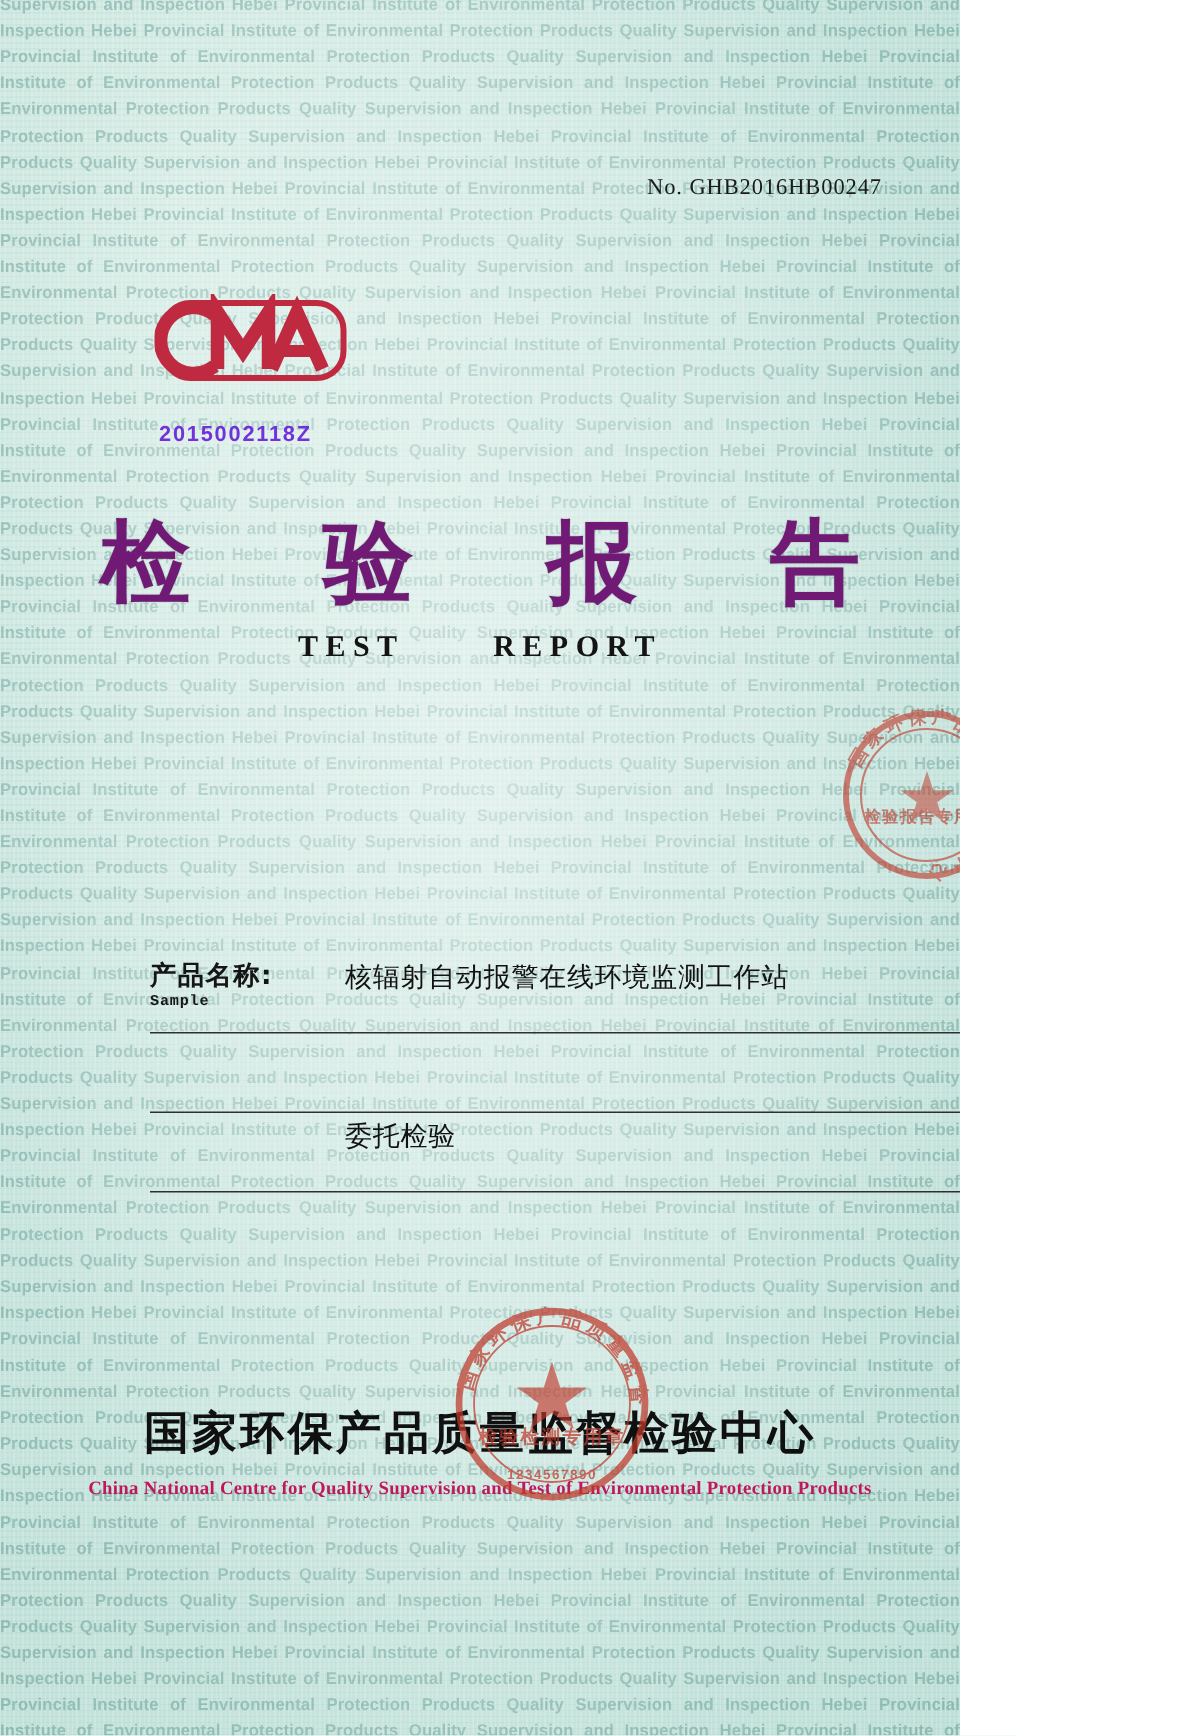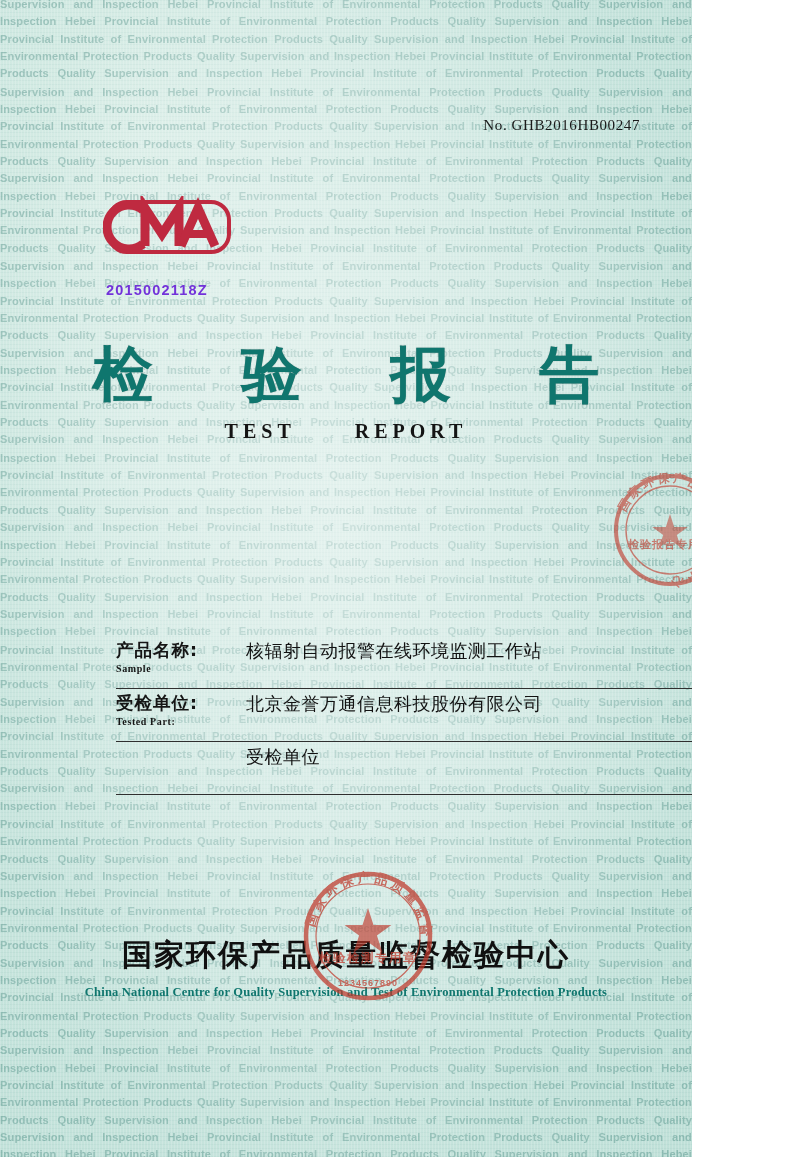--- a/index.html
+++ b/index.html
@@ -2,21 +2,21 @@
 <html><head>
 <meta charset="utf-8">
 <style>
   html, body {
     margin: 0;
     padding: 0;
     background: #ffffff;
   }
   #page {
     position: relative;
-    width: 692px;
+    width: 640px;
     height: 1157px;
     overflow: hidden;
     background: #cfe9e2;
     font-family: "Liberation Sans", sans-serif;
   }
   
   .bg-base {
     position: absolute;
     inset: 0;
     background:
@@ -97,21 +97,21 @@
   .title-cn {
     position: absolute;
     left: 0; right: 0;
     top: 335px;
     text-align: center;
     font-family: "DejaVu Sans", sans-serif;
     font-weight: 700;
     font-size: 60px;
     letter-spacing: 34px;
     text-indent: 34px;
-    color: #0f766e;
+    color: #701a75;
     text-shadow: 0 0 1px rgba(0,0,0,.35);
   }
   .title-en {
     position: absolute;
     left: 0; right: 0;
     top: 420px;
     text-align: center;
     font-family: "Liberation Serif", serif;
     font-weight: 700;
     font-size: 20px;
@@ -119,21 +119,20 @@
     color: #141414;
   }
   .title-en .w1 { margin-right: 59px; }
 
   
   .fields {
     position: absolute;
     left: 100px;
     top: 636px;
     width: 600px;
-    margin-left: 16px;
   }
   .field-row {
     position: relative;
     height: 52px;
     border-bottom: 1.6px solid #2f2f2f;
   }
   .field-label {
     position: absolute;
     left: 0;
     top: 2px;
@@ -143,21 +142,21 @@
     display: block;
     font-family: "DejaVu Sans", sans-serif;
     font-size: 17.5px;
     font-weight: 600;
     color: #151515;
     letter-spacing: 1px;
     white-space: nowrap;
   }
   .label-en {
     display: block;
-    font-family: Liberation Serif, serif;
+    font-family: Liberation Mono, monospace;
     font-size: 10px;
     font-weight: 700;
     color: #151515;
     letter-spacing: .6px;
     margin-top: 1px;
     white-space: nowrap;
   }
   .field-value {
     position: absolute;
     left: 130px;
@@ -183,21 +182,21 @@
     letter-spacing: 2px;
   }
   .footer-en {
     position: absolute;
     left: 0; right: 0;
     top: 985px;
     text-align: center;
     font-family: "Liberation Serif", serif;
     font-size: 12.5px;
     font-weight: 700;
-    color: #0f766e;
+    color: #be185d;
     letter-spacing: .2px;
   }
 
   
   .stamp {
     position: absolute;
     pointer-events: none;
   }
   .stamp-center {
     left: 294px;
@@ -258,29 +257,24 @@
 
       <div class="field-row">
         <div class="field-label">
           <span class="label-cn">产品名称:</span>
           <span class="label-en">Sample</span>
         </div>
         <div class="field-value">核辐射自动报警在线环境监测工作站</div>
       </div>
 
       <div class="field-row">
-        <div class="field-label">
-          <span class="label-cn">受检单位:</span>
-          <span class="label-en">Tested   Part:</span>
-        </div>
-        <div class="field-value">北京金誉万通信息科技股份有限公司</div>
       </div>
 
       <div class="field-row">
-        <div class="field-value">受检单位</div>
+        <div class="field-value">委托检验</div>
       </div>
 
     </div>
 
     <div class="stamp stamp-right">
       <svg viewBox="0 0 136 136" width="136" height="136" aria-hidden="true">
         <defs>
           <path id="arcR" d="M 68,68 m -48,0 a 48,48 0 1,1 96,0 a 48,48 0 1,1 -96,0"></path>
         </defs>
         <circle cx="68" cy="68" r="54" fill="none" stroke="#c0392b" stroke-width="4"></circle>

